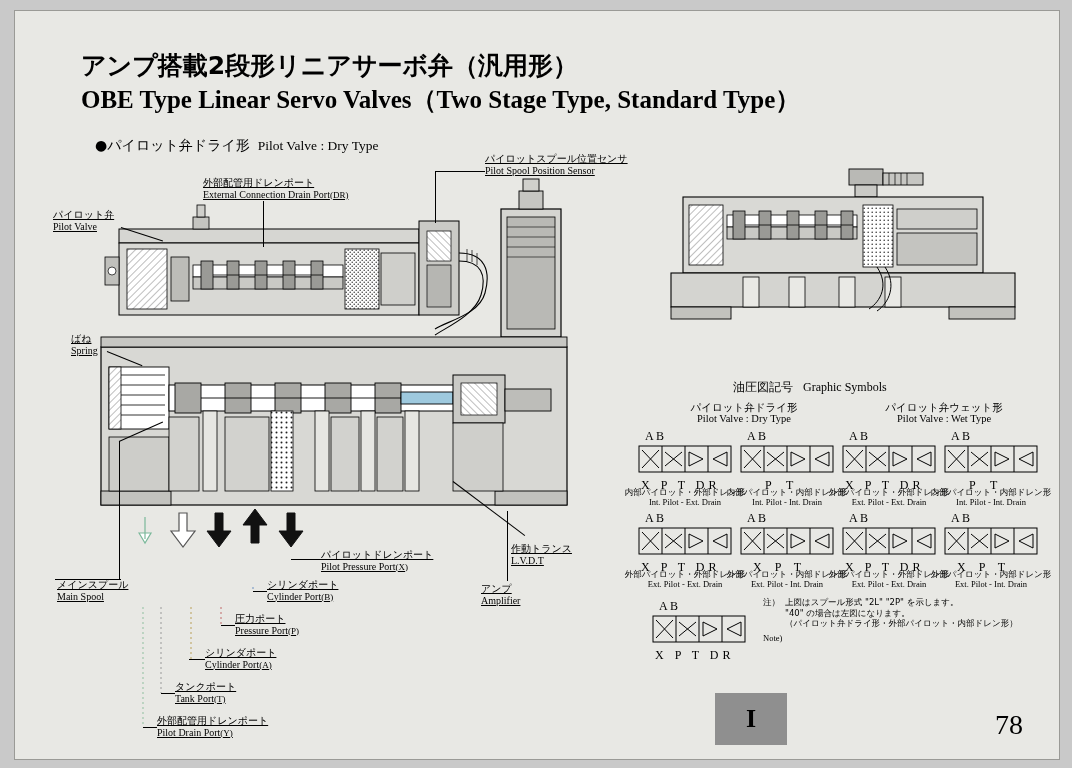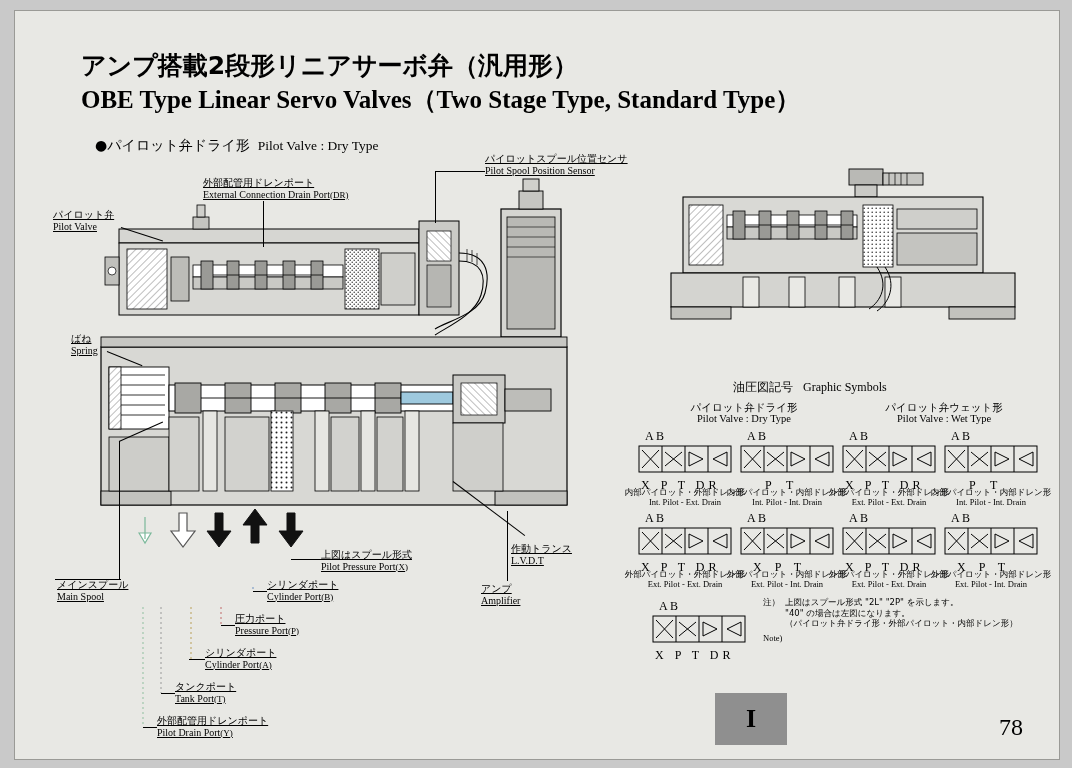--- a/index.html
+++ b/index.html
@@ -40,21 +40,21 @@
   
   #gsym-title{font-size:12px;}
   .gcol-head{font-size:10.5px;line-height:12px;text-align:center;}
   .sym-cap{font-size:8.5px;line-height:10px;text-align:center;}
   .sym-box{box-sizing:border-box;border:1px solid #000;background:#e8e8e4;}
   .tiny{font-size:12px;font-family:"Liberation Serif", serif;}
   #note-block{font-size:8.5px;line-height:10.5px;}
   #note-block .jpn{font-family:"DejaVu Sans", sans-serif;font-size:8.5px;}
   #note-block .enn{font-family:"Liberation Serif", serif;font-size:8.5px;}
   
-  #page-num{right:36px;bottom:18px;font-size:24px;font-family:"Liberation Serif", serif;margin-left:38px;}
+  #page-num{right:36px;bottom:18px;font-size:28px;font-family:"Liberation Serif", serif;margin-left:38px;}
   #tab-mark{
     left:700px;bottom:14px;width:72px;height:52px;background:#8f8f8f;
     display:flex;align-items:center;justify-content:center;
   }
   #tab-mark span{color:#000;font-size:26px;font-family:"Liberation Serif", serif;font-weight:bold;}
   
   svg{display:block;}
 </style>
 </head>
 <body>
@@ -267,21 +267,21 @@
 
   <div class="abs lab" style="left:42px;top:568px;">
     <div class="l1">メインスプール</div>
     <div class="l2">Main Spool</div>
   </div>
   <div class="ln" style="left:104px;top:430px;width:1px;height:138px;"></div>
   <div class="ln" style="left:40px;top:568px;width:66px;height:1px;"></div>
   <div class="ln" style="left:104px;top:430px;width:48px;height:1px;transform:rotate(-24deg);transform-origin:left center;"></div>
 
   <div class="abs lab" style="left:306px;top:538px;">
-    <div class="l1">上図はスプール形式</div>
+    <div class="l1">パイロットドレンポート</div>
     <div><span class="l2">Pilot Pressure Port</span><span class="l2 sub">(X)</span></div>
   </div>
   <div class="ln" style="left:276px;top:548px;width:30px;height:1px;"></div>
 
   <div class="abs lab" style="left:252px;top:568px;">
     <div class="l1">シリンダポート</div>
     <div><span class="l2">Cylinder Port</span><span class="l2 sub">(B)</span></div>
   </div>
   <div class="ln" style="left:238px;top:580px;width:14px;height:1px;"></div>
 

